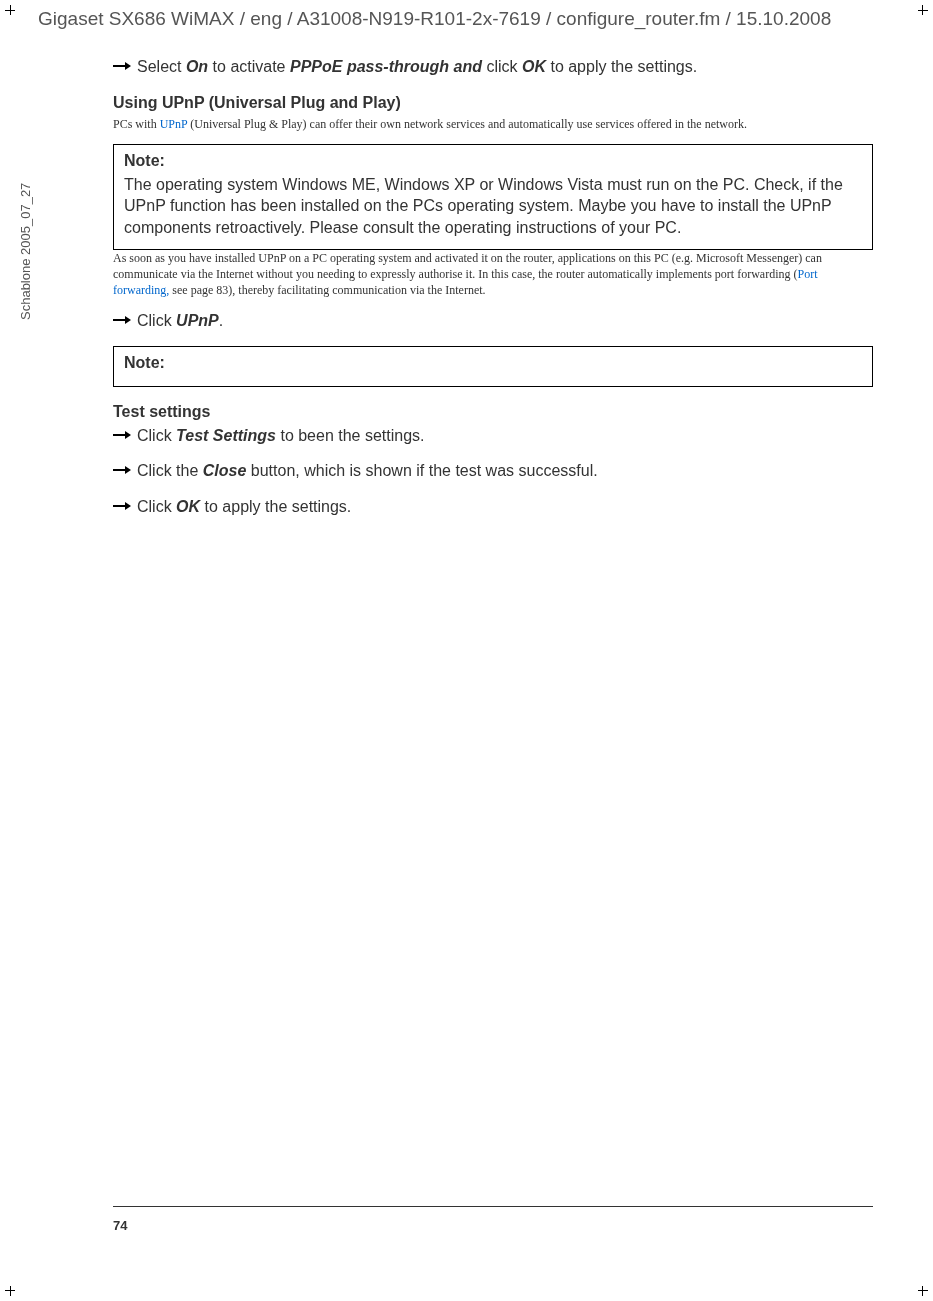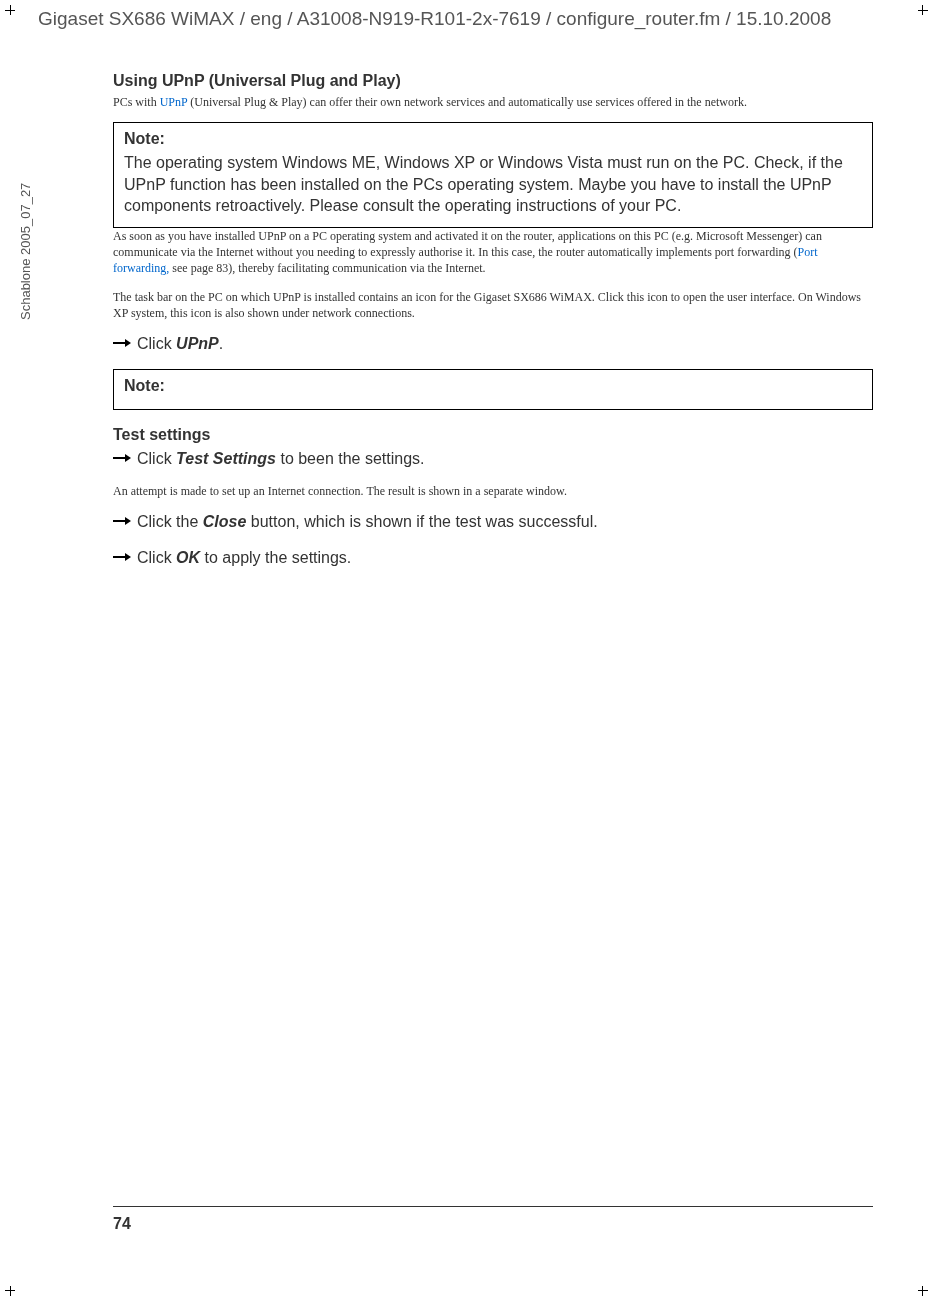--- a/index.html
+++ b/index.html
@@ -109,21 +109,21 @@
     }
     .note-text {
       font-size: 16px;
       line-height: 1.35;
     }
     .page-num {
       position: absolute;
       left: 113px;
       bottom: 68px;
       font-weight: bold;
-      font-size: 16px;
+      font-size: 13px;
     }
     .page-line {
       position: absolute;
       left: 113px;
       bottom: 94px;
       width: 760px;
       height: 1px;
       background: #333;
     }
   </style>
@@ -137,36 +137,45 @@
 <div class="crop-mark crop-bl-h"></div>
 <div class="crop-mark crop-bl-v"></div>
 <div class="crop-mark crop-br-h"></div>
 <div class="crop-mark crop-br-v"></div>
 
 <div class="header-path">Gigaset SX686 WiMAX / eng / A31008-N919-R101-2x-7619 / configure_router.fm / 15.10.2008</div>
 <div class="vertical-text">Schablone 2005_07_27</div>
 
 <div class="content">
 
+  <div class="arrow-item">
+    <span class="arrow-icon">
+      <svg viewBox="0 0 18 12">
+          <path d="M0 5 L12 5 L12 2 L18 6 L12 10 L12 7 L0 7 Z" fill="#000"></path>
+        </svg>
+    </span>
+    <span class="arrow-text">
+      <span>Select </span><span class="bold-italic">On</span><span> to activate </span><span class="bold-italic">PPPoE pass-through and</span><span> click </span><span class="bold-italic">OK</span><span> to apply the settings.</span>
+    </span>
+  </div>
 
   <div class="subheading">Using UPnP (Universal Plug and Play)</div>
   <div class="para">
     <span>PCs with </span><span class="link">UPnP</span><span> (Universal Plug &amp; Play) can offer their own network services and automatically use services offered in the network.</span>
   </div>
 
   <div class="note-box">
     <div class="note-title">Note:</div>
     <div class="note-text">The operating system Windows ME, Windows XP or Windows Vista must run on the PC. Check, if the UPnP function has been installed on the PCs operating system. Maybe you have to install the UPnP components retroactively. Please consult the operating instructions of your PC.</div>
   </div>
 
   <div class="para">
     <span>As soon as you have installed UPnP on a PC operating system and activated it on the router, applications on this PC (e.g. Microsoft Messenger) can communicate via the Internet without you needing to expressly authorise it. In this case, the router automatically implements port forwarding (</span><span class="link">Port forwarding,</span><span> see page 83), thereby facilitating communication via the Internet.</span>
   </div>
 
-  <div class="para">The task bar on the PC on which UPnP is installed contains an icon for the Gigaset SX686 WiMAX. Click this icon to open the user interface. On Windows XP system, this icon is also shown under network connections.</div>
 
 
   <div class="arrow-item">
     <span class="arrow-icon">
       <svg viewBox="0 0 18 12">
           <path d="M0 5 L12 5 L12 2 L18 6 L12 10 L12 7 L0 7 Z" fill="#000"></path>
         </svg>
     </span>
     <span class="arrow-text">
       <span>Click </span><span class="bold-italic">UPnP</span><span>.</span>
@@ -183,21 +192,20 @@
     <span class="arrow-icon">
       <svg viewBox="0 0 18 12">
           <path d="M0 5 L12 5 L12 2 L18 6 L12 10 L12 7 L0 7 Z" fill="#000"></path>
         </svg>
     </span>
     <span class="arrow-text">
       <span>Click </span><span class="bold-italic">Test Settings</span><span> to been the settings.</span>
     </span>
   </div>
 
-  <div class="para">An attempt is made to set up an Internet connection. The result is shown in a separate window.</div>
 
   <div class="arrow-item">
     <span class="arrow-icon">
       <svg viewBox="0 0 18 12">
           <path d="M0 5 L12 5 L12 2 L18 6 L12 10 L12 7 L0 7 Z" fill="#000"></path>
         </svg>
     </span>
     <span class="arrow-text">
       <span>Click the </span><span class="bold-italic">Close</span><span> button, which is shown if the test was successful.</span>
     </span>

